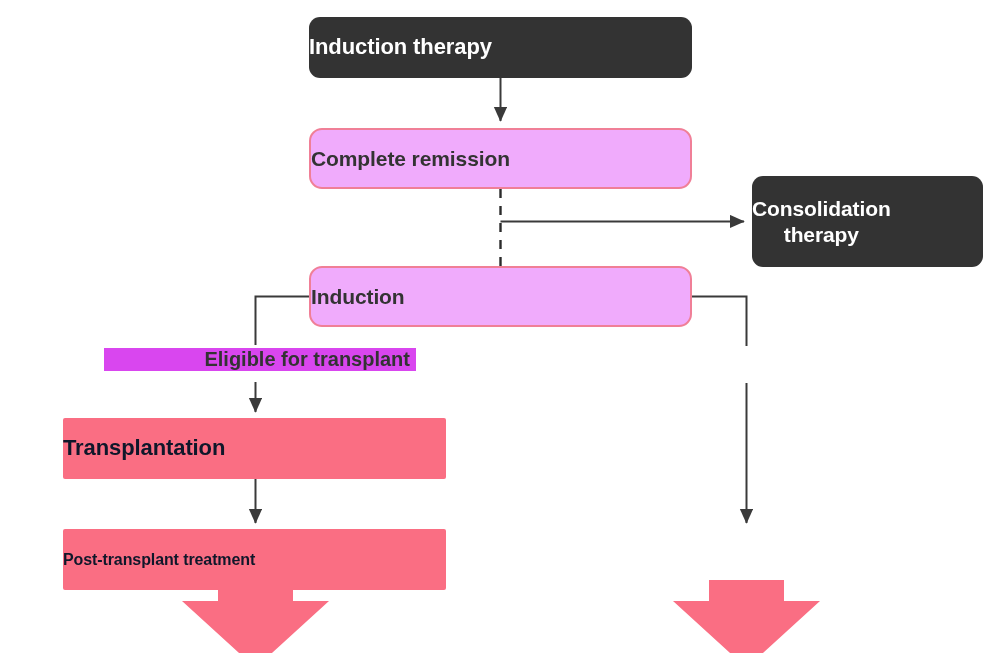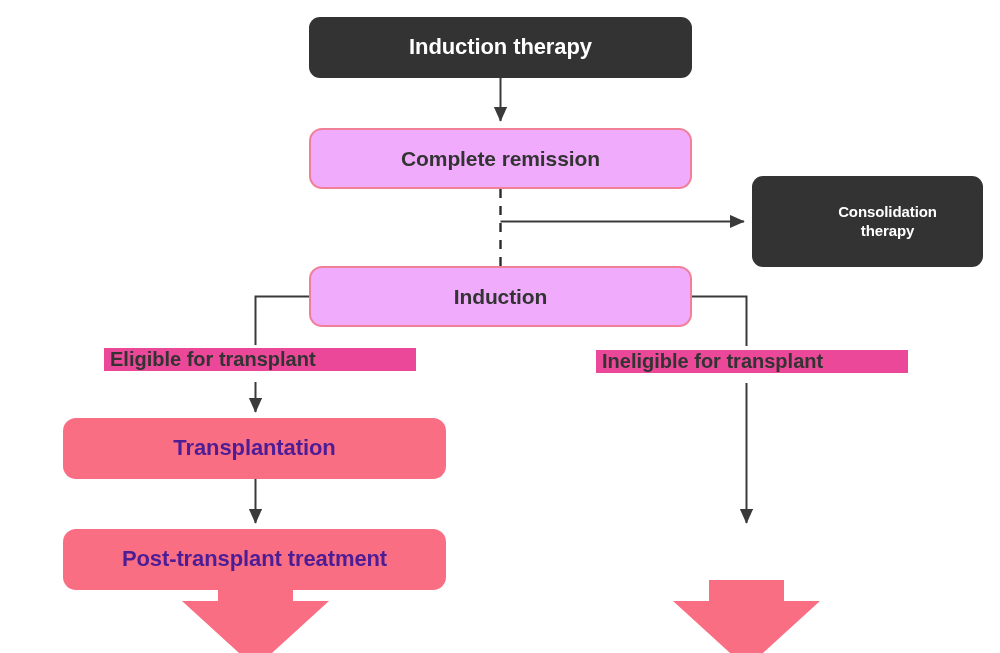--- a/index.html
+++ b/index.html
@@ -22,57 +22,56 @@
     top: 0;
     left: 0;
     width: 1000px;
     height: 653px;
   }
   .node {
     position: absolute;
     box-sizing: border-box;
     display: flex;
     align-items: center;
-    justify-content: center;
     text-align: center;
     font-weight: bold;
     line-height: 1.22;
     letter-spacing: -0.1px;
   }
   .node-dark {
     background: #333333;
     color: #ffffff;
     border-radius: 11px;
   }
   .node-outline {
     background: #f0abfc;
     color: #333333;
     border: 2.5px solid #f07f97;
     border-radius: 13px;
   }
   .node-pink {
     background: #fa6e83;
-    color: #4c1d95;
-    border-radius: 13px;
+    color: #0f172a;
+    border-radius: 2px;
   }
   .branch-label {
     position: absolute;
     color: #333333;
     font-weight: bold;
-    text-align: left;
-    background: #ec4899;
+    text-align: right;
+    background: #d946ef;
     padding: 0 6px;
     white-space: nowrap;
   }
   #n-induction   { left: 309px; top: 17px;  width: 383px; height: 61px;  font-size: 22px; }
   #n-complete    { left: 309px; top: 128px; width: 383px; height: 61px;  font-size: 21px; }
-  #n-consolid    { left: 752px; top: 176px; width: 231px; height: 91px;  font-size: 15px; padding-left: 40px; }
+  #n-consolid    { left: 752px; top: 176px; width: 231px; height: 91px;  font-size: 21px; }
   #n-remission   { left: 309px; top: 266px; width: 383px; height: 61px;  font-size: 21px; }
   #n-transplant  { left: 63px;  top: 418px; width: 383px; height: 61px;  font-size: 22px; }
-  #n-posttrans   { left: 63px;  top: 529px; width: 383px; height: 61px;  font-size: 22px; }
+  #n-posttrans   { left: 63px;  top: 529px; width: 383px; height: 61px;  font-size: 16px; }
   #n-maintenance { left: 555px; top: 529px; width: 383px; height: 61px;  font-size: 22px; }
   #lbl-eligible   { left: 104px; top: 348px; width: 300px; font-size: 20px; }
   #lbl-ineligible { left: 596px; top: 350px; width: 300px; font-size: 20px; }
 </style>
 </head>
 <body>
 
 <div id="canvas">
 
   <svg class="svg-layer" viewBox="0 0 1000 653" xmlns="http://www.w3.org/2000/svg">
@@ -115,21 +114,20 @@
       <span>therapy</span>
     </span>
   </div>
 
   <div class="node node-outline" id="n-remission">
     <span>Induction</span>
   </div>
 
   <div class="branch-label" id="lbl-eligible">Eligible for transplant</div>
 
-  <div class="branch-label" id="lbl-ineligible">Ineligible for transplant</div>
 
   <div class="node node-pink" id="n-transplant">
     <span>Transplantation</span>
   </div>
 
   <div class="node node-pink" id="n-posttrans">
     <span>Post-transplant treatment</span>
   </div>
 
 

